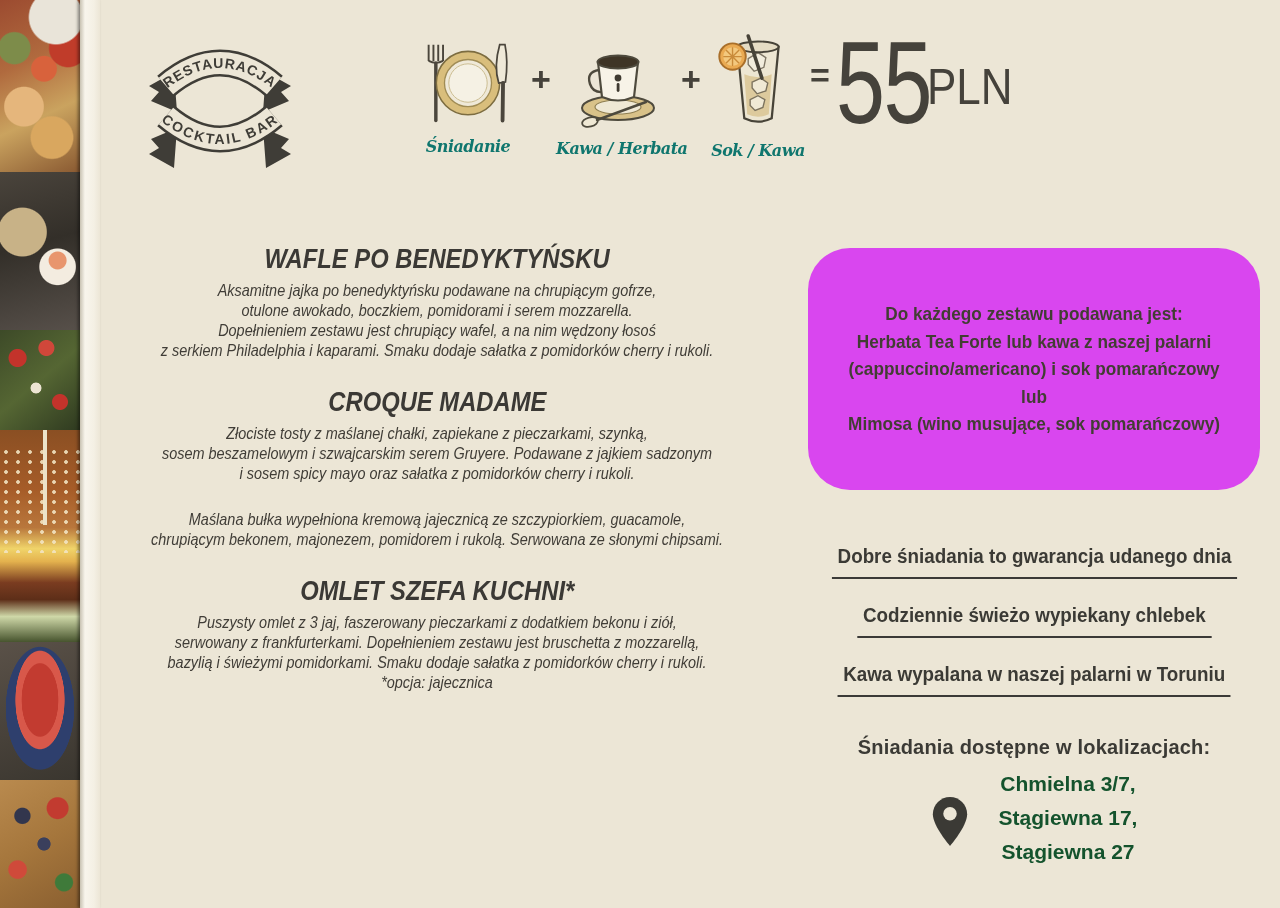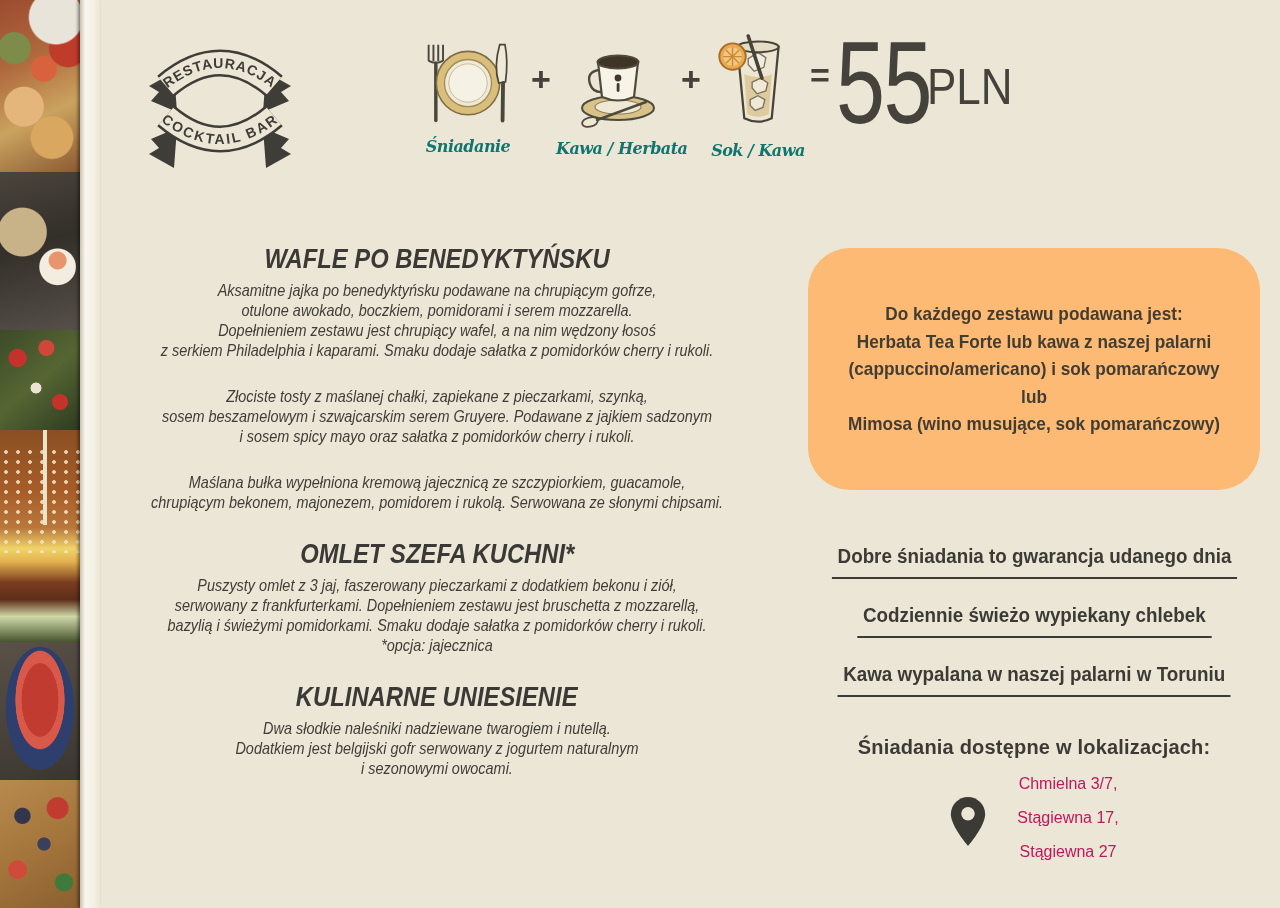--- a/index.html
+++ b/index.html
@@ -63,33 +63,33 @@
 
   
   .menu { position:absolute; left:127px; top:244px; width:620px;font-style:italic; }
   .menu-section { text-align:center; margin-bottom:26px; }
   .menu-title { display:inline-block; font-size:28px; font-weight:bold; color:#3b3935; line-height:30px;
     transform:scaleX(0.85); transform-origin:center; white-space:nowrap; margin-bottom:7px; }
   .menu-desc { position:relative; width:730px; margin-left:-55px; transform:scaleX(0.85); transform-origin:50% 0;
     font-size:17px; line-height:20px; color:#403d37; white-space:pre-line; }
 
   
-  .gold-box { position:absolute; left:808px; top:248px; width:452px; height:242px; background:#fdba74;
+  .gold-box { position:absolute; left:808px; top:248px; width:452px; height:242px; background:#d946ef;
     border-radius:42px; display:flex; align-items:center; justify-content:center; }
   .gold-text { width:480px; margin:0 -14px; transform:scaleX(0.93); transform-origin:center;
     font-size:18.5px; font-weight:bold; line-height:27.5px; color:#423d33; text-align:center; white-space:pre-line; }
   .slogans { position:absolute; left:754px; top:545px; width:560px; text-align:center; }
   .slogan { margin-bottom:25px; }
   .slogan span { display:inline-block; transform:scaleX(0.94); transform-origin:center; font-size:20px; font-weight:bold;
     color:#3b3a35; padding:0 6px 9px 6px; border-bottom:2.5px solid #3b3a37; white-space:nowrap; }
   .locations { position:absolute; left:784px; top:736px; width:500px; text-align:center; }
   .loc-heading { font-size:20px; font-weight:bold; color:#3b3a35; letter-spacing:0.2px; margin-bottom:8px; }
   .loc-row { display:flex; justify-content:center; align-items:center; }
   .loc-pin { margin-right:30px; margin-top:8px; }
-  .addresses { font-size:16px; font-weight:normal; color:#be185d; line-height:34px; }
+  .addresses { font-size:21px; font-weight:bold; color:#14532d; line-height:34px; }
 </style>
 </head>
 <body>
 
 <div class="canvas">
 
   <div class="photo-strip">
     <div class="photo photo1"></div>
     <div class="photo photo2"></div>
     <div class="photo photo3"></div>
@@ -188,40 +188,35 @@
 
   <div class="menu">
     <div class="menu-section">
       <div><span class="menu-title">WAFLE PO BENEDYKTYŃSKU</span></div>
       <div class="menu-desc">Aksamitne jajka po benedyktyńsku podawane na chrupiącym gofrze,
 otulone awokado, boczkiem, pomidorami i serem mozzarella.
 Dopełnieniem zestawu jest chrupiący wafel, a na nim wędzony łosoś
 z serkiem Philadelphia i kaparami. Smaku dodaje sałatka z pomidorków cherry i rukoli.</div>
     </div>
     <div class="menu-section">
+      <div><span class="menu-title">CROQUE MADAME</span></div>
       <div class="menu-desc">Złociste tosty z maślanej chałki, zapiekane z pieczarkami, szynką,
 sosem beszamelowym i szwajcarskim serem Gruyere. Podawane z jajkiem sadzonym
 i sosem spicy mayo oraz sałatka z pomidorków cherry i rukoli.</div>
     </div>
     <div class="menu-section">
       <div class="menu-desc">Maślana bułka wypełniona kremową jajecznicą ze szczypiorkiem, guacamole,
 chrupiącym bekonem, majonezem, pomidorem i rukolą. Serwowana ze słonymi chipsami.</div>
     </div>
     <div class="menu-section">
       <div><span class="menu-title">OMLET SZEFA KUCHNI*</span></div>
       <div class="menu-desc">Puszysty omlet z 3 jaj, faszerowany pieczarkami z dodatkiem bekonu i ziół,
 serwowany z frankfurterkami. Dopełnieniem zestawu jest bruschetta z mozzarellą,
 bazylią i świeżymi pomidorkami. Smaku dodaje sałatka z pomidorków cherry i rukoli.
 *opcja: jajecznica</div>
-    </div>
-    <div class="menu-section">
-      <div><span class="menu-title">KULINARNE UNIESIENIE</span></div>
-      <div class="menu-desc">Dwa słodkie naleśniki nadziewane twarogiem i nutellą.
-Dodatkiem jest belgijski gofr serwowany z jogurtem naturalnym
-i sezonowymi owocami.</div>
     </div>
   </div>
 
   <div class="gold-box">
     <div class="gold-text">Do każdego zestawu podawana jest:
 Herbata Tea Forte lub kawa z naszej palarni
 (cappuccino/americano) i sok pomarańczowy
 lub
 Mimosa (wino musujące, sok pomarańczowy)</div>
   </div>

